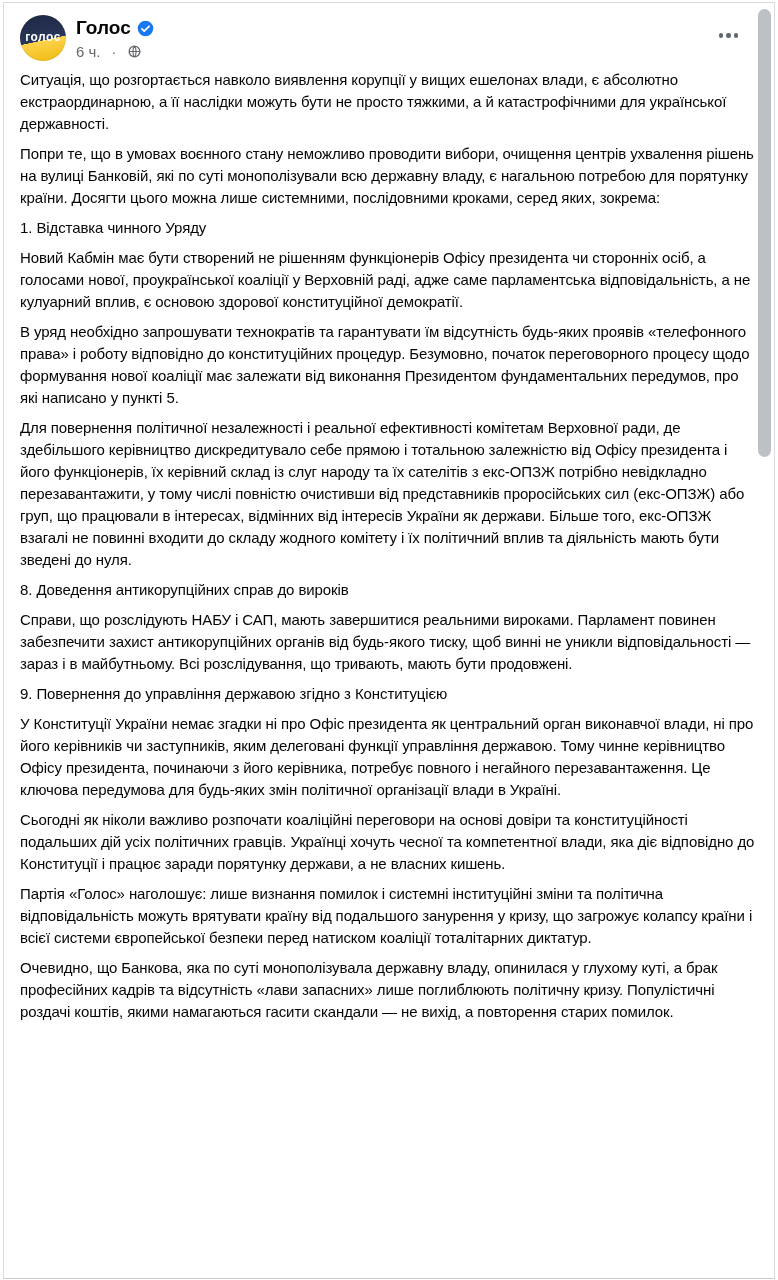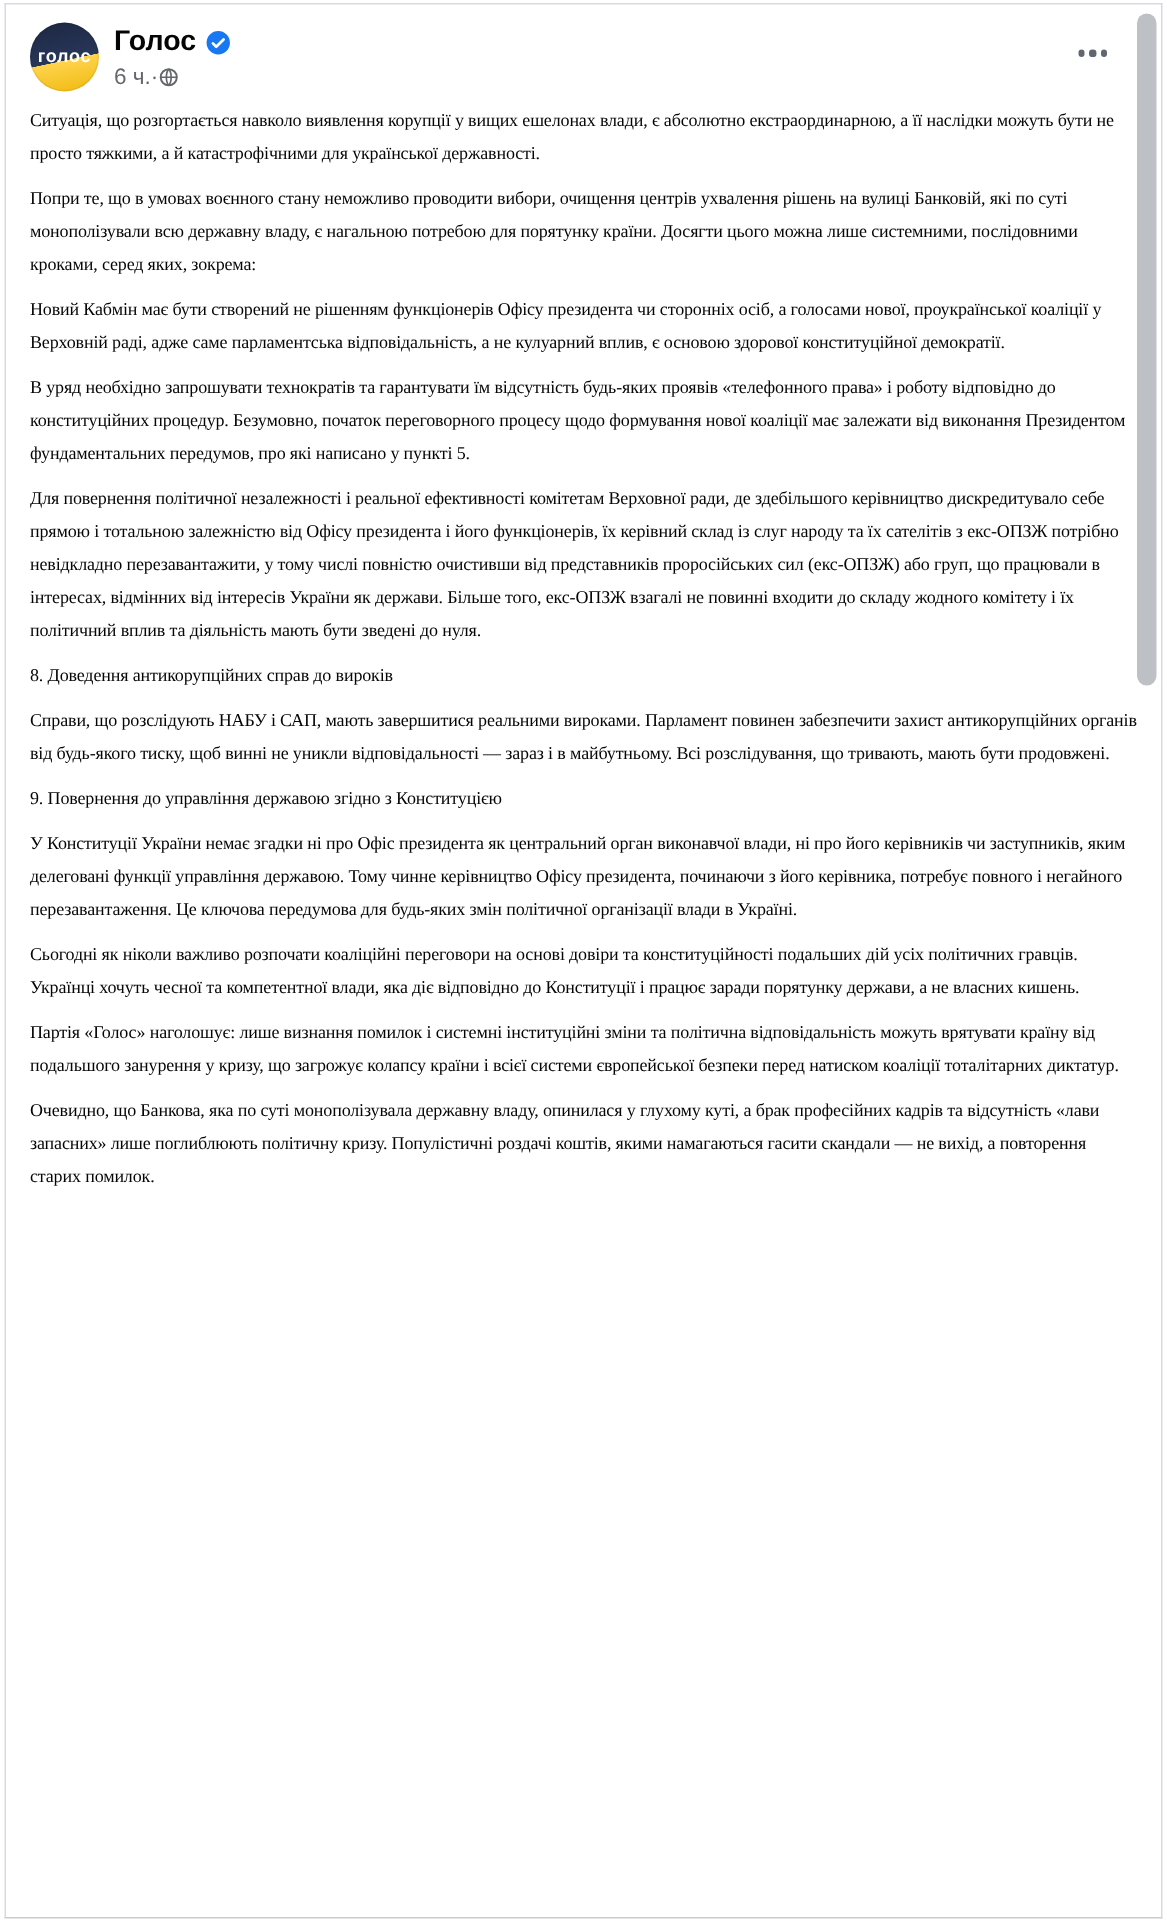--- a/index.html
+++ b/index.html
@@ -65,21 +65,21 @@
     cursor: pointer;
   }
   .verified {
     width: 17px;
     height: 17px;
     display: inline-block;
   }
   .meta-row {
     display: flex;
     align-items: center;
-    gap: 0;
+    gap: 11px;
     margin-top: 2px;
     font-size: 15px;
     color: #65676b;
     line-height: 19px;
   }
   .menu-btn {
     position: absolute;
     right: 30px;
     top: 24px;
     display: flex;
@@ -94,26 +94,25 @@
     border-radius: 50%;
     background: #606770;
     display: block;
   }
   
   .post-body {
     padding: 2px 16px 10px 16px;
   }
   .post-body p {
     margin: 0 0 8px 0;
-    font-size: 12px;
+    font-size: 15px;
     line-height: 22px;
     letter-spacing: -0.1px;
     color: #050505;
     white-space: pre-line;
-    font-family: Liberation Serif, serif;
   }
   
   .scroll-thumb {
     position: absolute;
     top: 6px;
     right: 3px;
     width: 13px;
     height: 448px;
     border-radius: 7px;
     background: #bdc1c6;
@@ -151,20 +150,21 @@
     <div class="menu-btn" title="">
       <i></i>
       <i></i>
       <i></i>
     </div>
   </div>
 
   <div class="post-body">
       <p>Ситуація, що розгортається навколо виявлення корупції у вищих ешелонах влади, є абсолютно екстраординарною, а її наслідки можуть бути не просто тяжкими, а й катастрофічними для української державності.</p>
       <p>Попри те, що в умовах воєнного стану неможливо проводити вибори, очищення центрів ухвалення рішень на вулиці Банковій, які по суті монополізували всю державну владу, є нагальною потребою для порятунку країни.  Досягти цього можна лише системними, послідовними кроками, серед яких, зокрема:</p>
+      <p>1. Відставка чинного Уряду</p>
       <p>Новий Кабмін має бути створений не рішенням функціонерів Офісу президента чи сторонніх осіб, а голосами нової, проукраїнської коаліції у Верховній раді, адже саме парламентська відповідальність, а не кулуарний вплив, є основою здорової конституційної демократії.</p>
       <p>В уряд необхідно запрошувати технократів та гарантувати їм відсутність будь-яких проявів «телефонного права» і роботу відповідно до конституційних процедур. Безумовно, початок переговорного процесу щодо формування нової коаліції має залежати від виконання Президентом фундаментальних передумов, про які написано у пункті 5.</p>
       <p>Для повернення політичної незалежності і реальної ефективності комітетам Верховної ради, де здебільшого керівництво дискредитувало себе прямою і тотальною залежністю від Офісу президента і його функціонерів, їх керівний склад із слуг народу та їх сателітів з екс-ОПЗЖ потрібно невідкладно перезавантажити, у тому числі повністю очистивши від представників проросійських сил (екс-ОПЗЖ) або груп, що працювали в інтересах, відмінних від інтересів України як держави. Більше того, екс-ОПЗЖ взагалі не повинні входити до складу жодного комітету і їх політичний вплив та діяльність мають бути зведені до нуля.</p>
       <p>8. Доведення антикорупційних справ до вироків</p>
       <p>Справи, що розслідують НАБУ і САП, мають завершитися реальними вироками. Парламент повинен забезпечити захист антикорупційних органів від будь-якого тиску, щоб винні не уникли відповідальності — зараз і в майбутньому. Всі розслідування, що тривають, мають бути продовжені.</p>
       <p>9. Повернення до управління державою згідно з Конституцією</p>
       <p>У Конституції України немає згадки ні про Офіс президента як центральний орган виконавчої влади, ні про його керівників чи заступників, яким делеговані функції управління державою. Тому чинне керівництво Офісу президента, починаючи з його керівника, потребує повного і негайного перезавантаження. Це ключова передумова для будь-яких змін політичної організації влади в Україні.</p>
       <p>Сьогодні як ніколи важливо розпочати коаліційні переговори на основі довіри та конституційності подальших дій усіх політичних гравців. Українці хочуть чесної та компетентної влади, яка діє відповідно до Конституції і працює заради порятунку держави, а не власних кишень.</p>
       <p>Партія «Голос» наголошує: лише визнання помилок і системні інституційні зміни та політична відповідальність можуть врятувати країну від подальшого занурення у кризу, що загрожує колапсу країни і всієї системи європейської безпеки перед натиском коаліції тоталітарних диктатур.</p>
       <p>Очевидно, що Банкова, яка по суті монополізувала державну владу, опинилася у глухому куті, а брак професійних кадрів та відсутність «лави запасних» лише поглиблюють політичну кризу. Популістичні роздачі коштів, якими намагаються гасити скандали — не вихід, а повторення старих помилок.</p>

